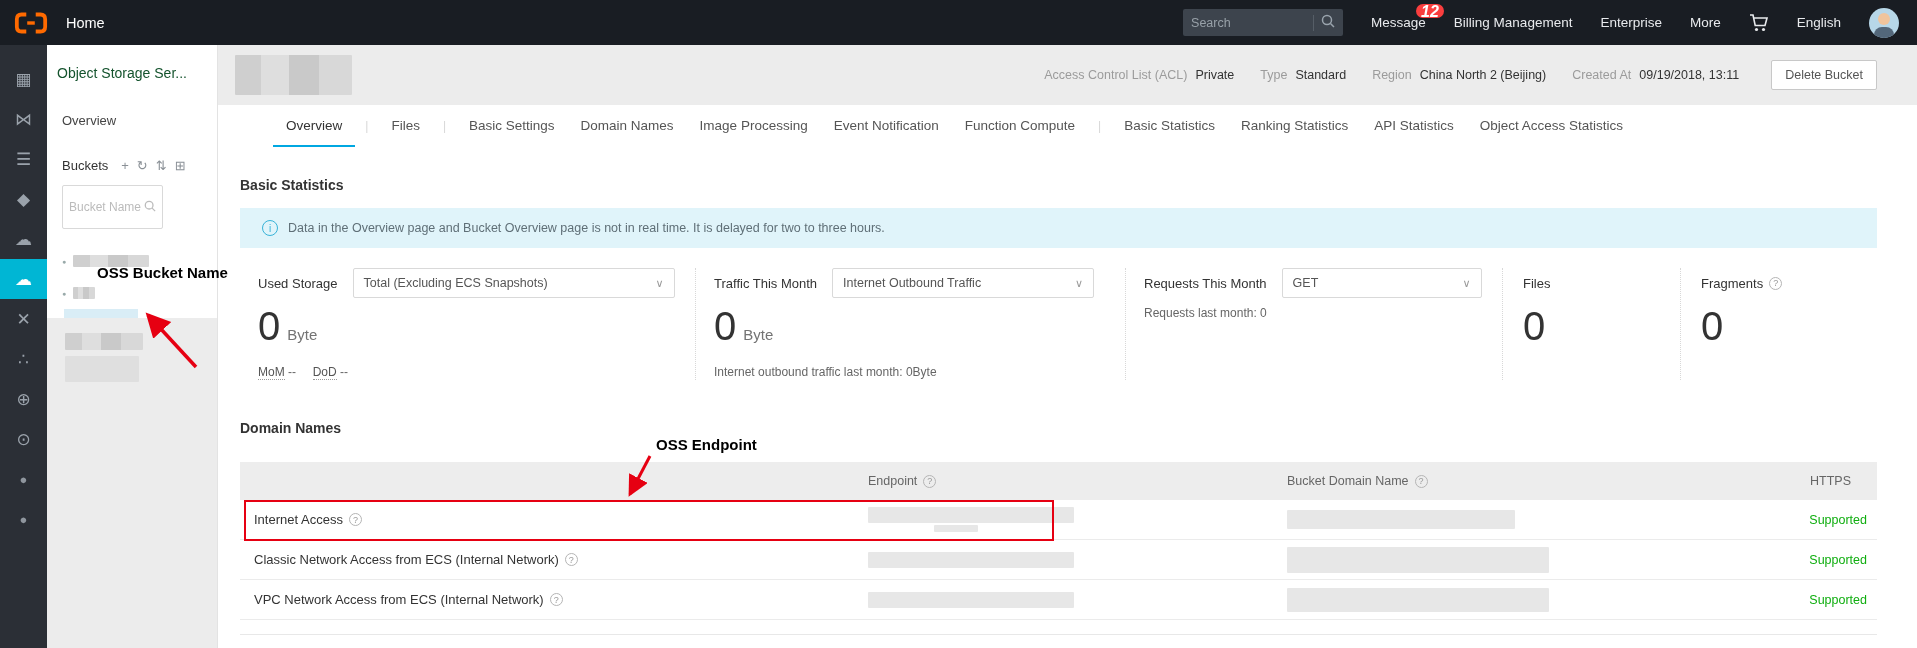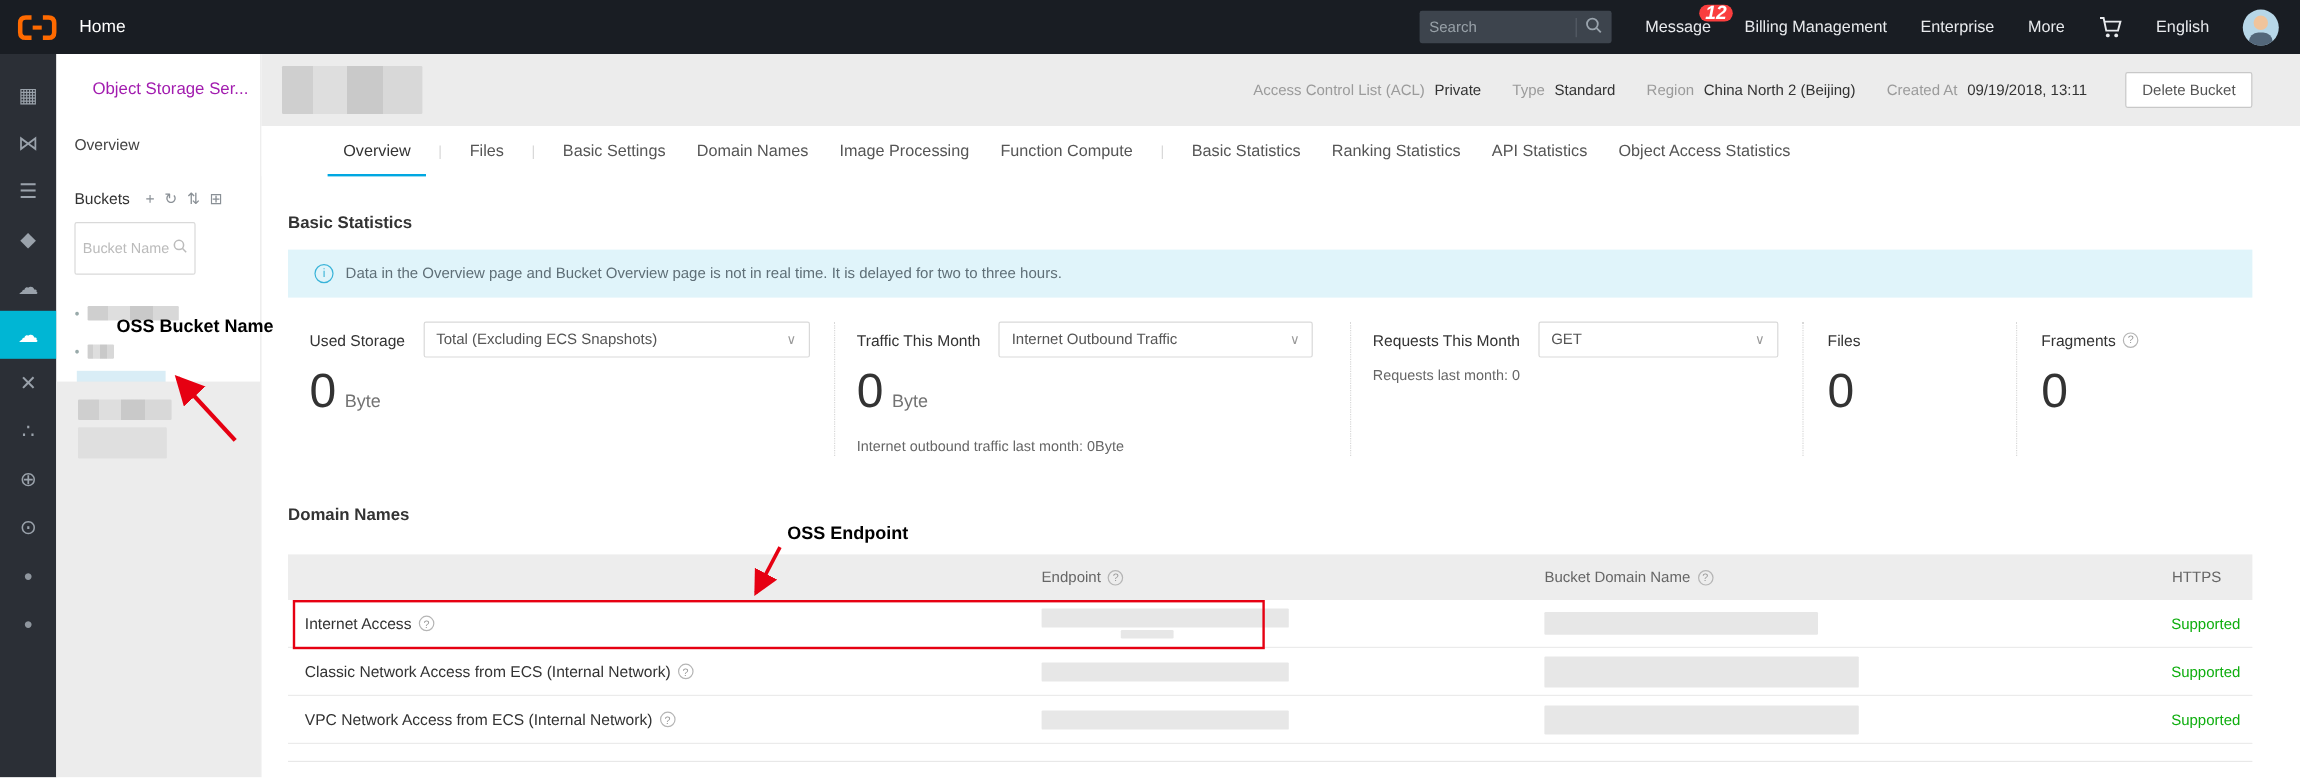--- a/index.html
+++ b/index.html
@@ -28,21 +28,21 @@
   
   .rail { position:absolute; left:0; top:45px; width:47px; height:603px; background:#2b2f36; padding-top:14px; }
   .rail-item { width:47px; height:40px; display:flex; align-items:center; justify-content:center; cursor:pointer; }
   .rail-item span { color:#9aa2ab; font-size:17px; line-height:1; }
   .rail-item.small span { font-size:13px; color:#8f969e; }
   .rail-item.active { background:#00b6d4; }
   .rail-item.active span { color:#fff; }
 
   
   .sidepanel { position:absolute; left:47px; top:45px; width:171px; height:603px; background:#fff; border-right:1px solid #e3e3e3; }
-  .sp-title { padding:20px 0 0 30px; font-size:14px; color:#a21caf; white-space:nowrap; }
+  .sp-title { padding:20px 0 0 10px; font-size:14px; color:#14532d; white-space:nowrap; }
   .sp-overview { margin:32px 0 0 15px; font-size:13px; color:#444; cursor:pointer; }
   .sp-buckets { margin:30px 0 0 15px; display:flex; align-items:center; font-size:13px; color:#333; }
   .sp-tools { display:flex; gap:8px; margin-left:13px; color:#8a9096; font-size:13px; }
   .sp-tools span { cursor:pointer; }
   .sp-search { margin:12px 0 0 15px; width:101px; height:44px; border:1px solid #d9d9d9; border-radius:2px;
                display:flex; align-items:center; padding:0 6px; }
   .sp-search input { flex:1; border:none; outline:none; font-size:12px; color:#555; width:70px; font-family:"Liberation Sans",sans-serif; }
   .sp-search input::placeholder { color:#bbb; }
   .bk-item { margin:0 0 0 15px; display:flex; align-items:center; height:16px; }
   .bk-item .dot { color:#9aa; font-size:7px; margin-right:7px; }
@@ -253,20 +253,21 @@
     </div>
 
     <div class="tabs">
       <div class="tab active">Overview</div>
       <div class="tab-sep"></div>
       <div class="tab">Files</div>
       <div class="tab-sep"></div>
       <div class="tab">Basic Settings</div>
       <div class="tab">Domain Names</div>
       <div class="tab">Image Processing</div>
+      <div class="tab">Event Notification</div>
       <div class="tab">Function Compute</div>
       <div class="tab-sep"></div>
       <div class="tab">Basic Statistics</div>
       <div class="tab">Ranking Statistics</div>
       <div class="tab">API Statistics</div>
       <div class="tab">Object Access Statistics</div>
     </div>
 
     <div class="content">
       <div class="sec-h">Basic Statistics</div>
@@ -281,20 +282,27 @@
           <div class="stat-head">
             <span class="stat-label">Used Storage</span>
             <div class="dd dd1">
               <span>Total (Excluding ECS Snapshots)</span>
               <span class="dd-arrow">∨</span>
             </div>
           </div>
           <div class="big">
             <span>0</span>
             <span class="unit">Byte</span>
+          </div>
+          <div class="foot">
+            <span class="hint">MoM</span>
+            <span>--</span>
+            <span class="gap"></span>
+            <span class="hint">DoD</span>
+            <span>--</span>
           </div>
         </div>
 
         <div class="stat-col c2">
           <div class="stat-head">
             <span class="stat-label">Traffic This Month</span>
             <div class="dd dd2">
               <span>Internet Outbound Traffic</span>
               <span class="dd-arrow">∨</span>
             </div>

